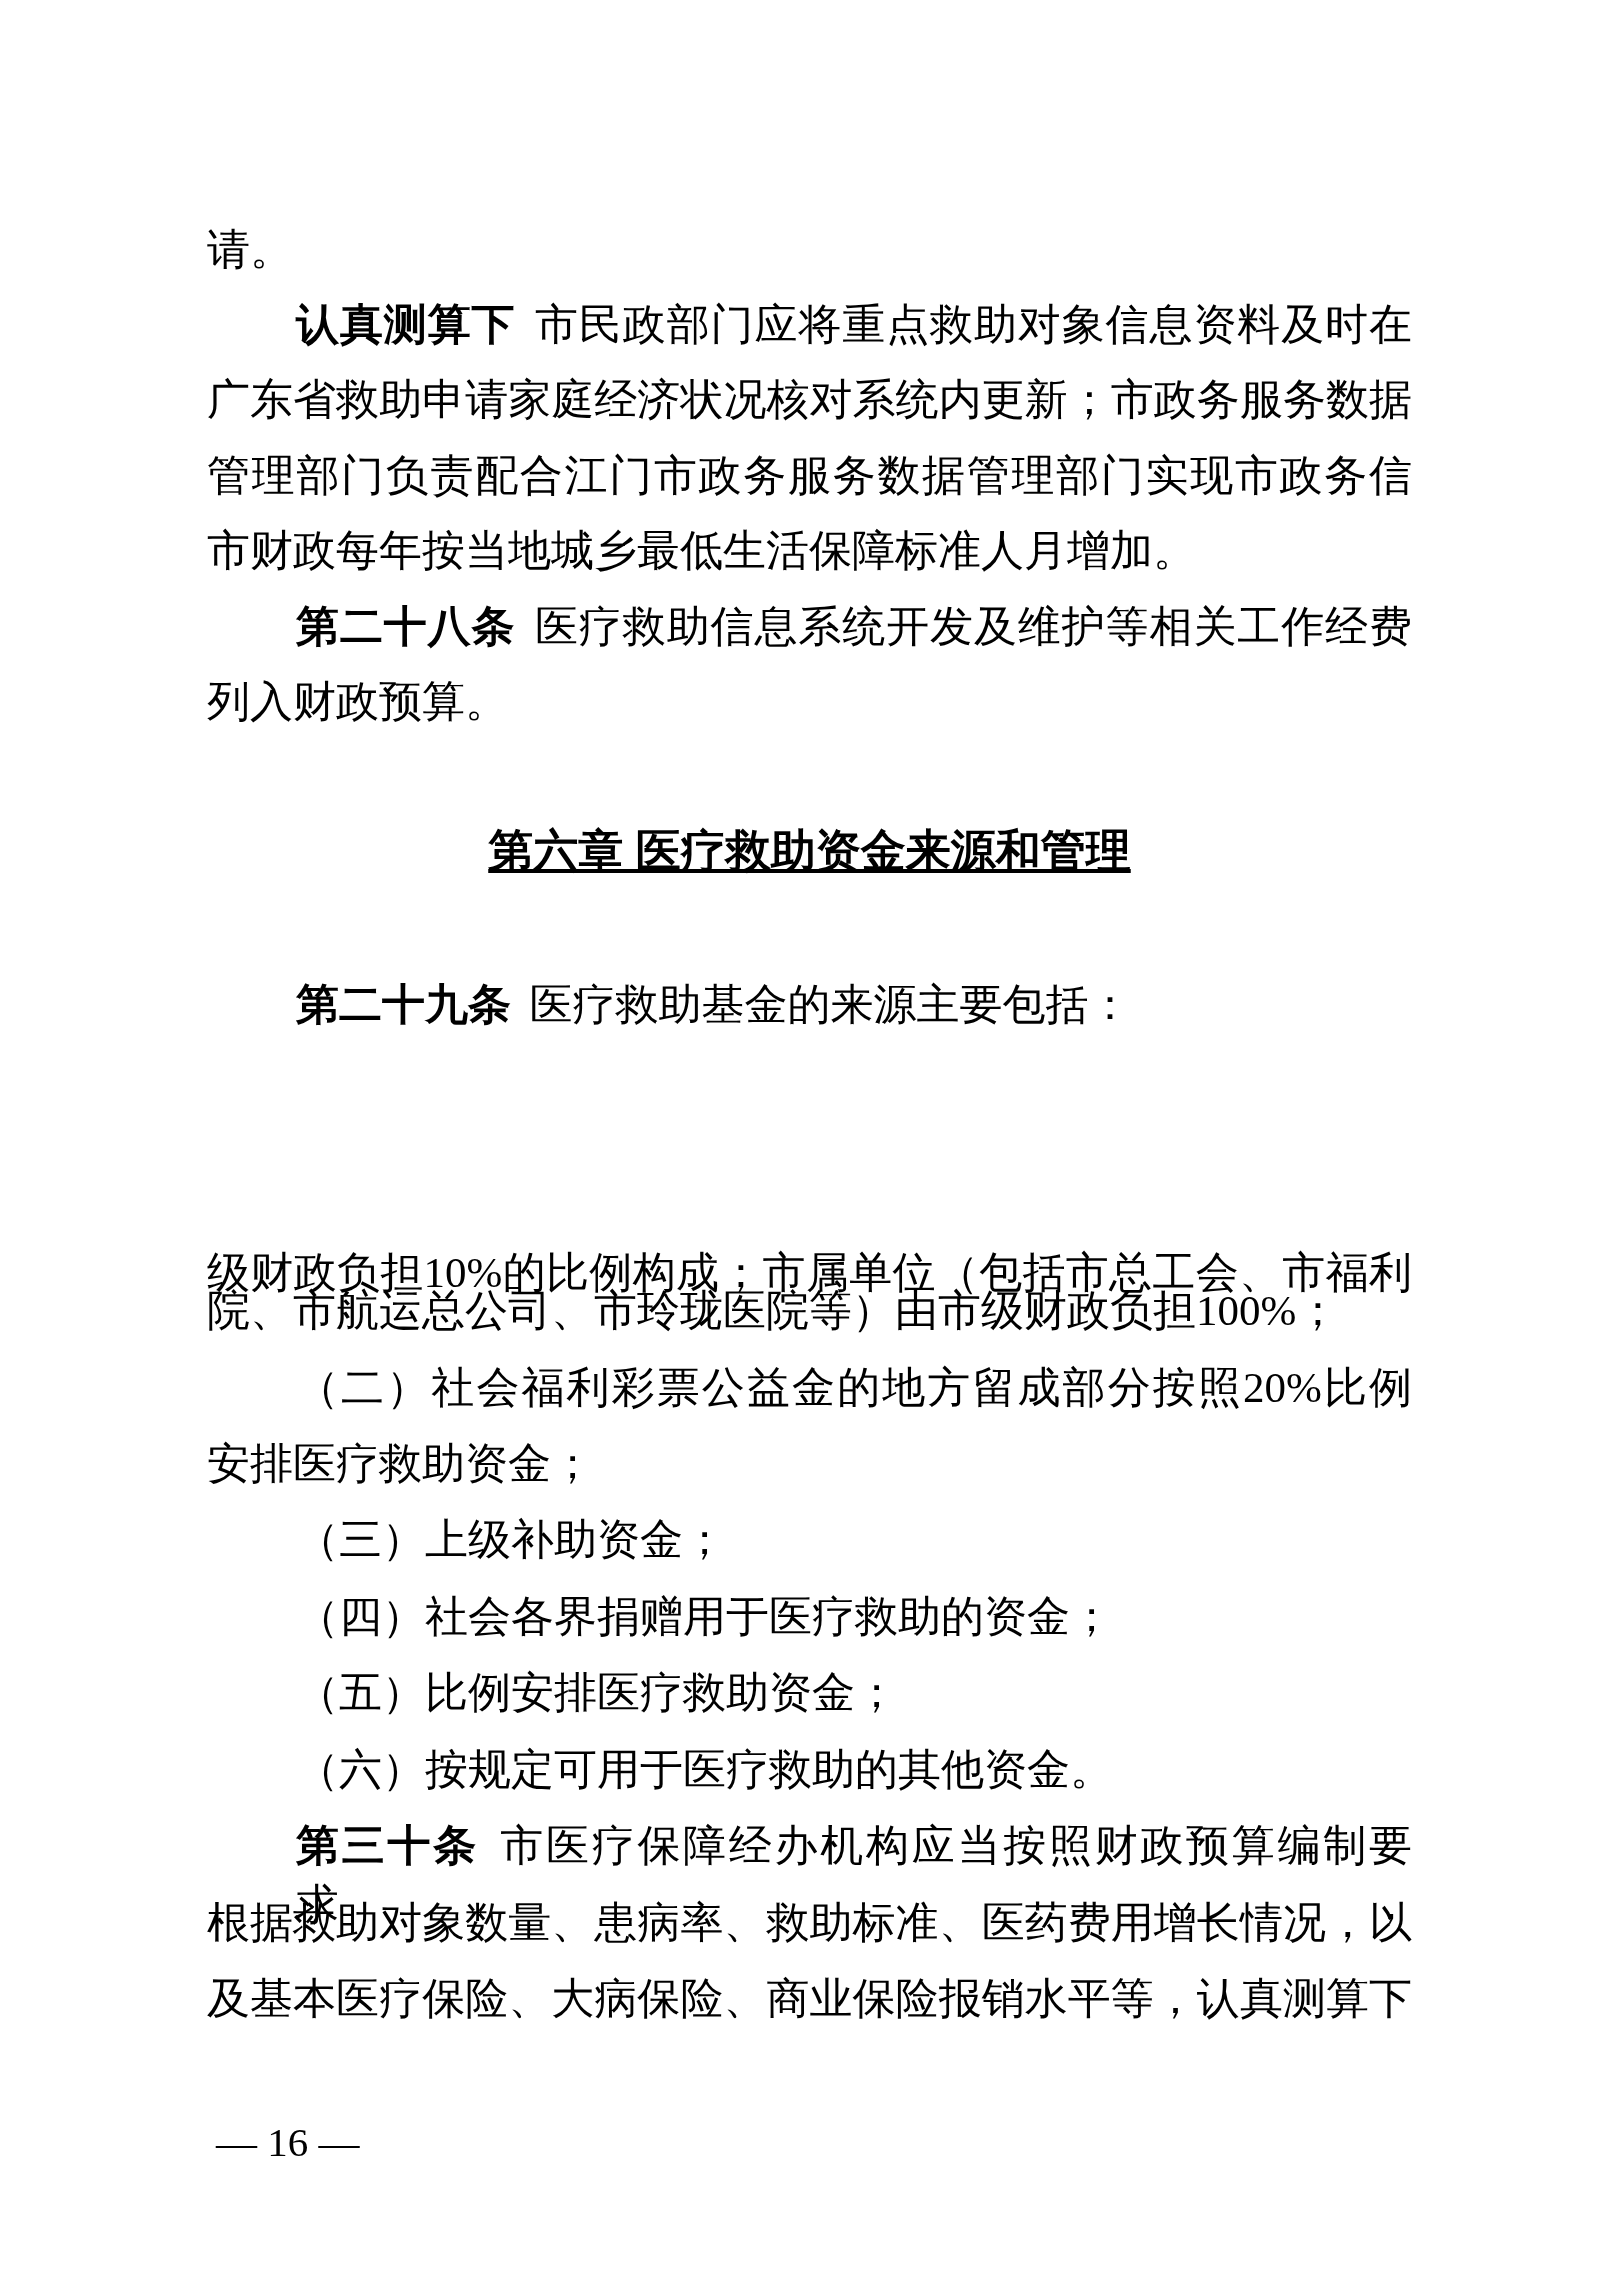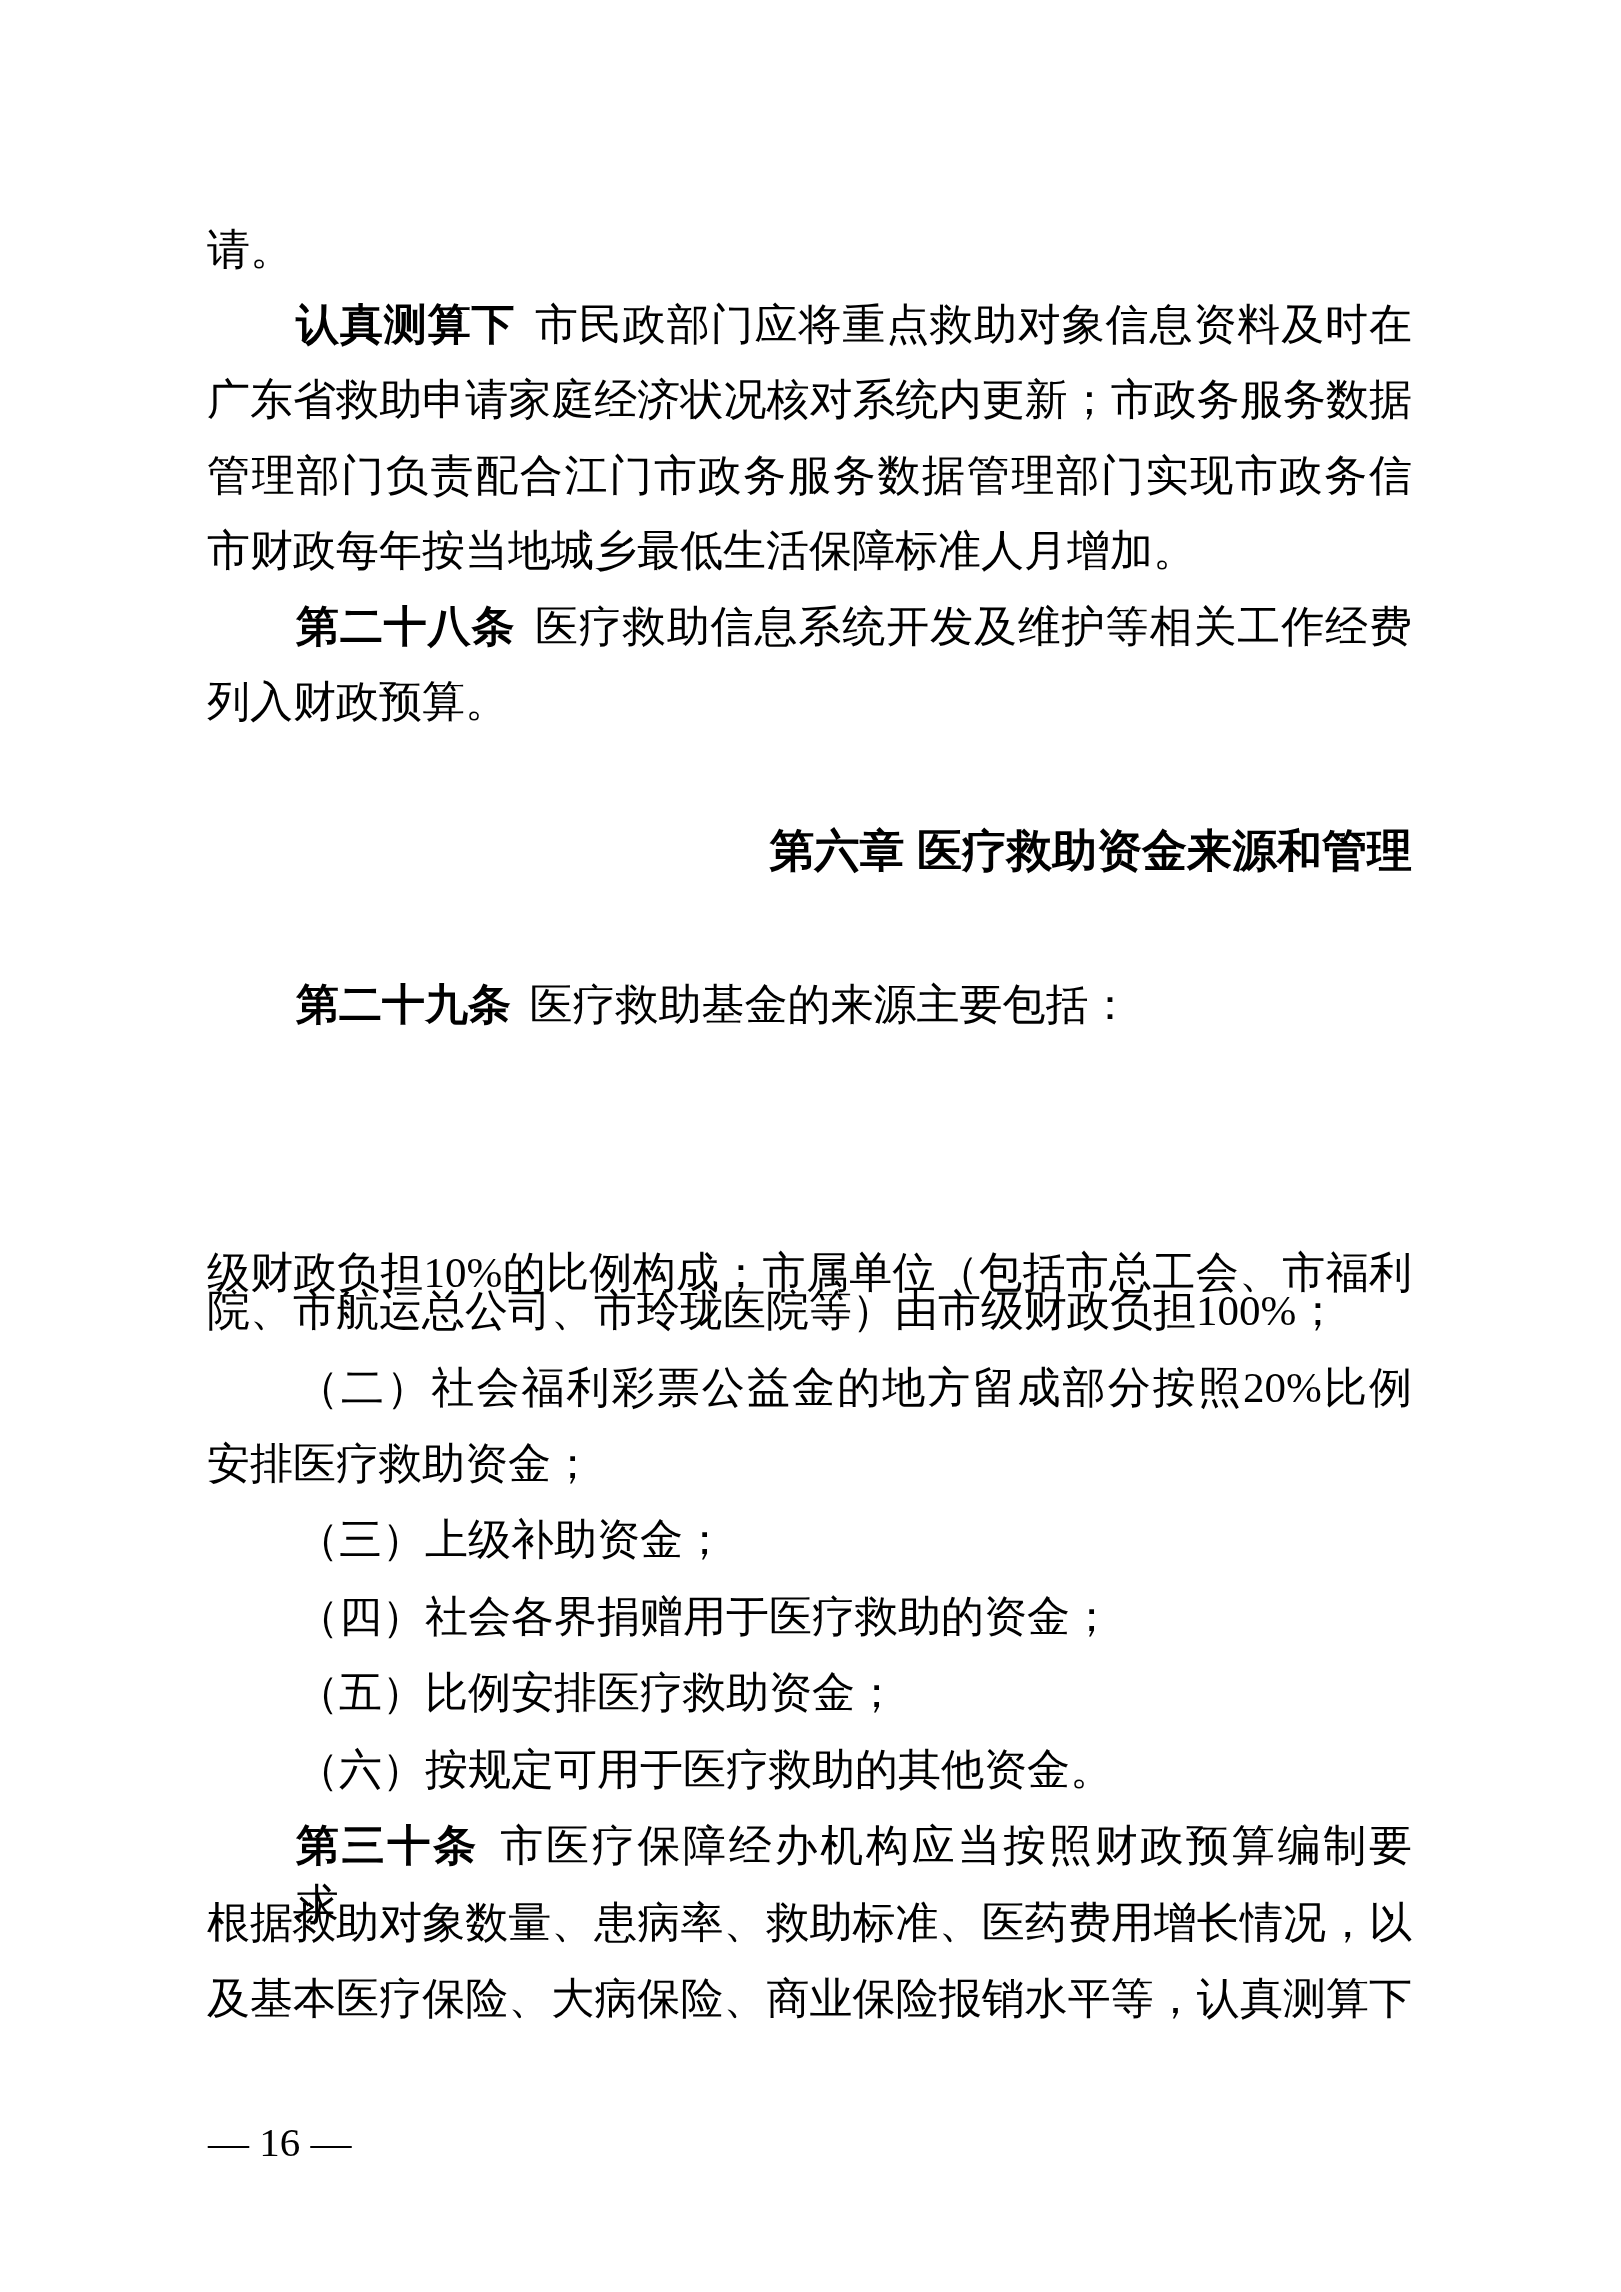--- a/index.html
+++ b/index.html
@@ -40,28 +40,29 @@
     font-weight: 700;
     margin-right: 7.8px;
   }
   .chapter-heading {
     position: absolute;
     left: 207px;
     width: 1205px;
     height: 61px;
     line-height: 61px;
     top: 820px;
-    text-align: right;
+    text-align: center;
     font-size: 45px;
     font-weight: 700;
     font-family: "Liberation Sans", "DejaVu Sans", sans-serif;
+    text-decoration: underline;
   }
   .footer {
     position: absolute;
-    left: 208px;
+    left: 216px;
     top: 2117px;
     height: 51px;
     line-height: 51px;
     font-size: 41px;
     white-space: pre;
   }
 </style>
 </head>
 <body>
 

